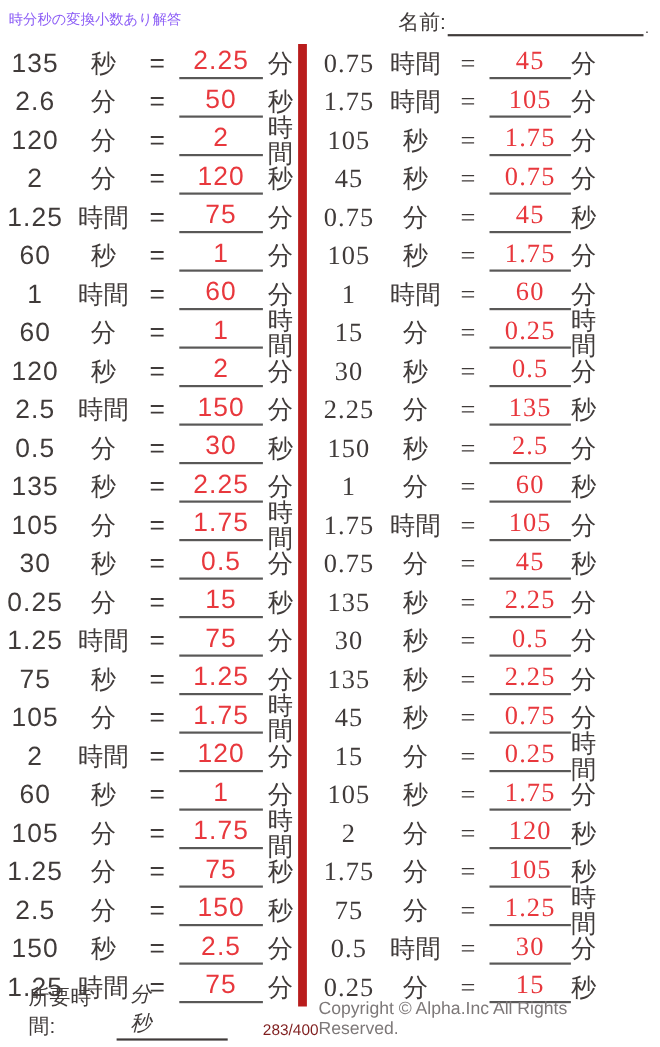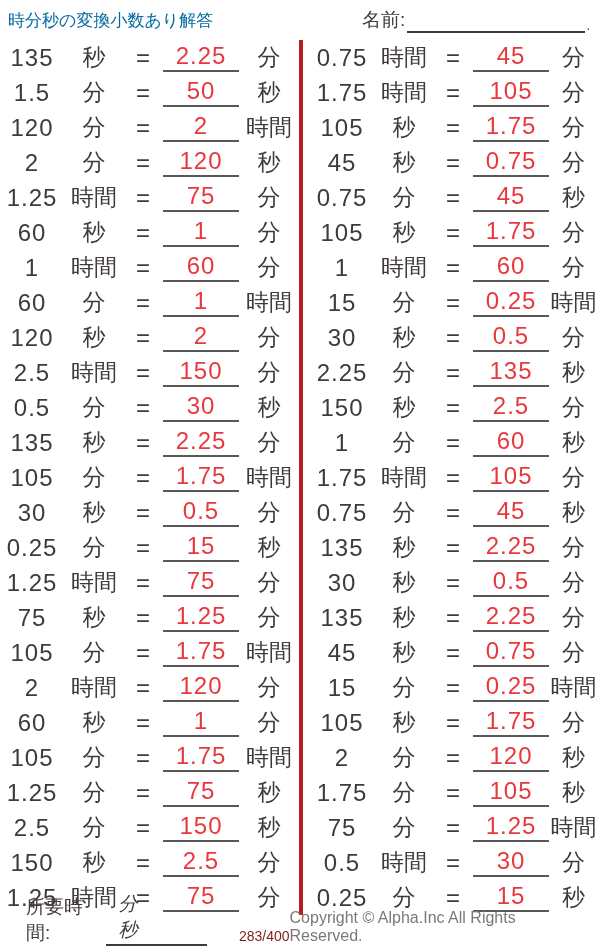--- a/index.html
+++ b/index.html
@@ -10,33 +10,33 @@
     color:#403b3a;
     overflow:hidden;
   }
   .page { width:600px; height:952px; position:relative; }
 
   
   .header {
     display:flex; justify-content:space-between; align-items:flex-start;
     padding:7px 10px 0 8px; height:38px; box-sizing:border-box;
   }
-  .doc-title { font-size:17px; color:#0369a1; padding-top:2px; }
+  .doc-title { font-size:13px; color:#8b5cf6; padding-top:2px; }
   .name-area { display:flex; align-items:flex-end; font-size:19px; }
   .name-label { margin-right:2px; }
   .name-line {
     display:inline-block; width:178px; height:22px;
     border-bottom:2px solid #403b3a;
   }
   .name-period { font-size:13px; margin-left:1px; }
 
   
   .problems { display:flex; margin-top:2px; }
-  .col { width:299px; box-sizing:border-box; }
-  .col.right { border-left:4px solid #b91c1c; padding-left:7px; }
+  .col { width:271px; box-sizing:border-box; }
+  .col.right { border-left:8px solid #b91c1c; padding-left:7px;font-family:Liberation Serif, serif; }
   .prow {
     height:35px; display:flex; align-items:center;
     font-size:24px; line-height:1;
   }
   .qty  { width:60px; text-align:center; margin-left:2px; letter-spacing:1px; }
   .u1   { width:64px; text-align:center; font-size:23px; }
   .eq   { width:34px; text-align:center; }
   .ans  {
     width:76px; text-align:center; margin-left:3px;
     color:#e8383d; letter-spacing:1px;
@@ -78,21 +78,21 @@
     <div class="col left">
     <div class="prow">
       <span class="qty">135</span>
       <span class="u1">秒</span>
       <span class="eq">=</span>
       <span class="ans">2.25</span>
       <span class="u2">分</span>
     </div>
 
     <div class="prow">
-      <span class="qty">1.5</span>
+      <span class="qty">2.6</span>
       <span class="u1">分</span>
       <span class="eq">=</span>
       <span class="ans">50</span>
       <span class="u2">秒</span>
     </div>
 
     <div class="prow">
       <span class="qty">120</span>
       <span class="u1">分</span>
       <span class="eq">=</span>

